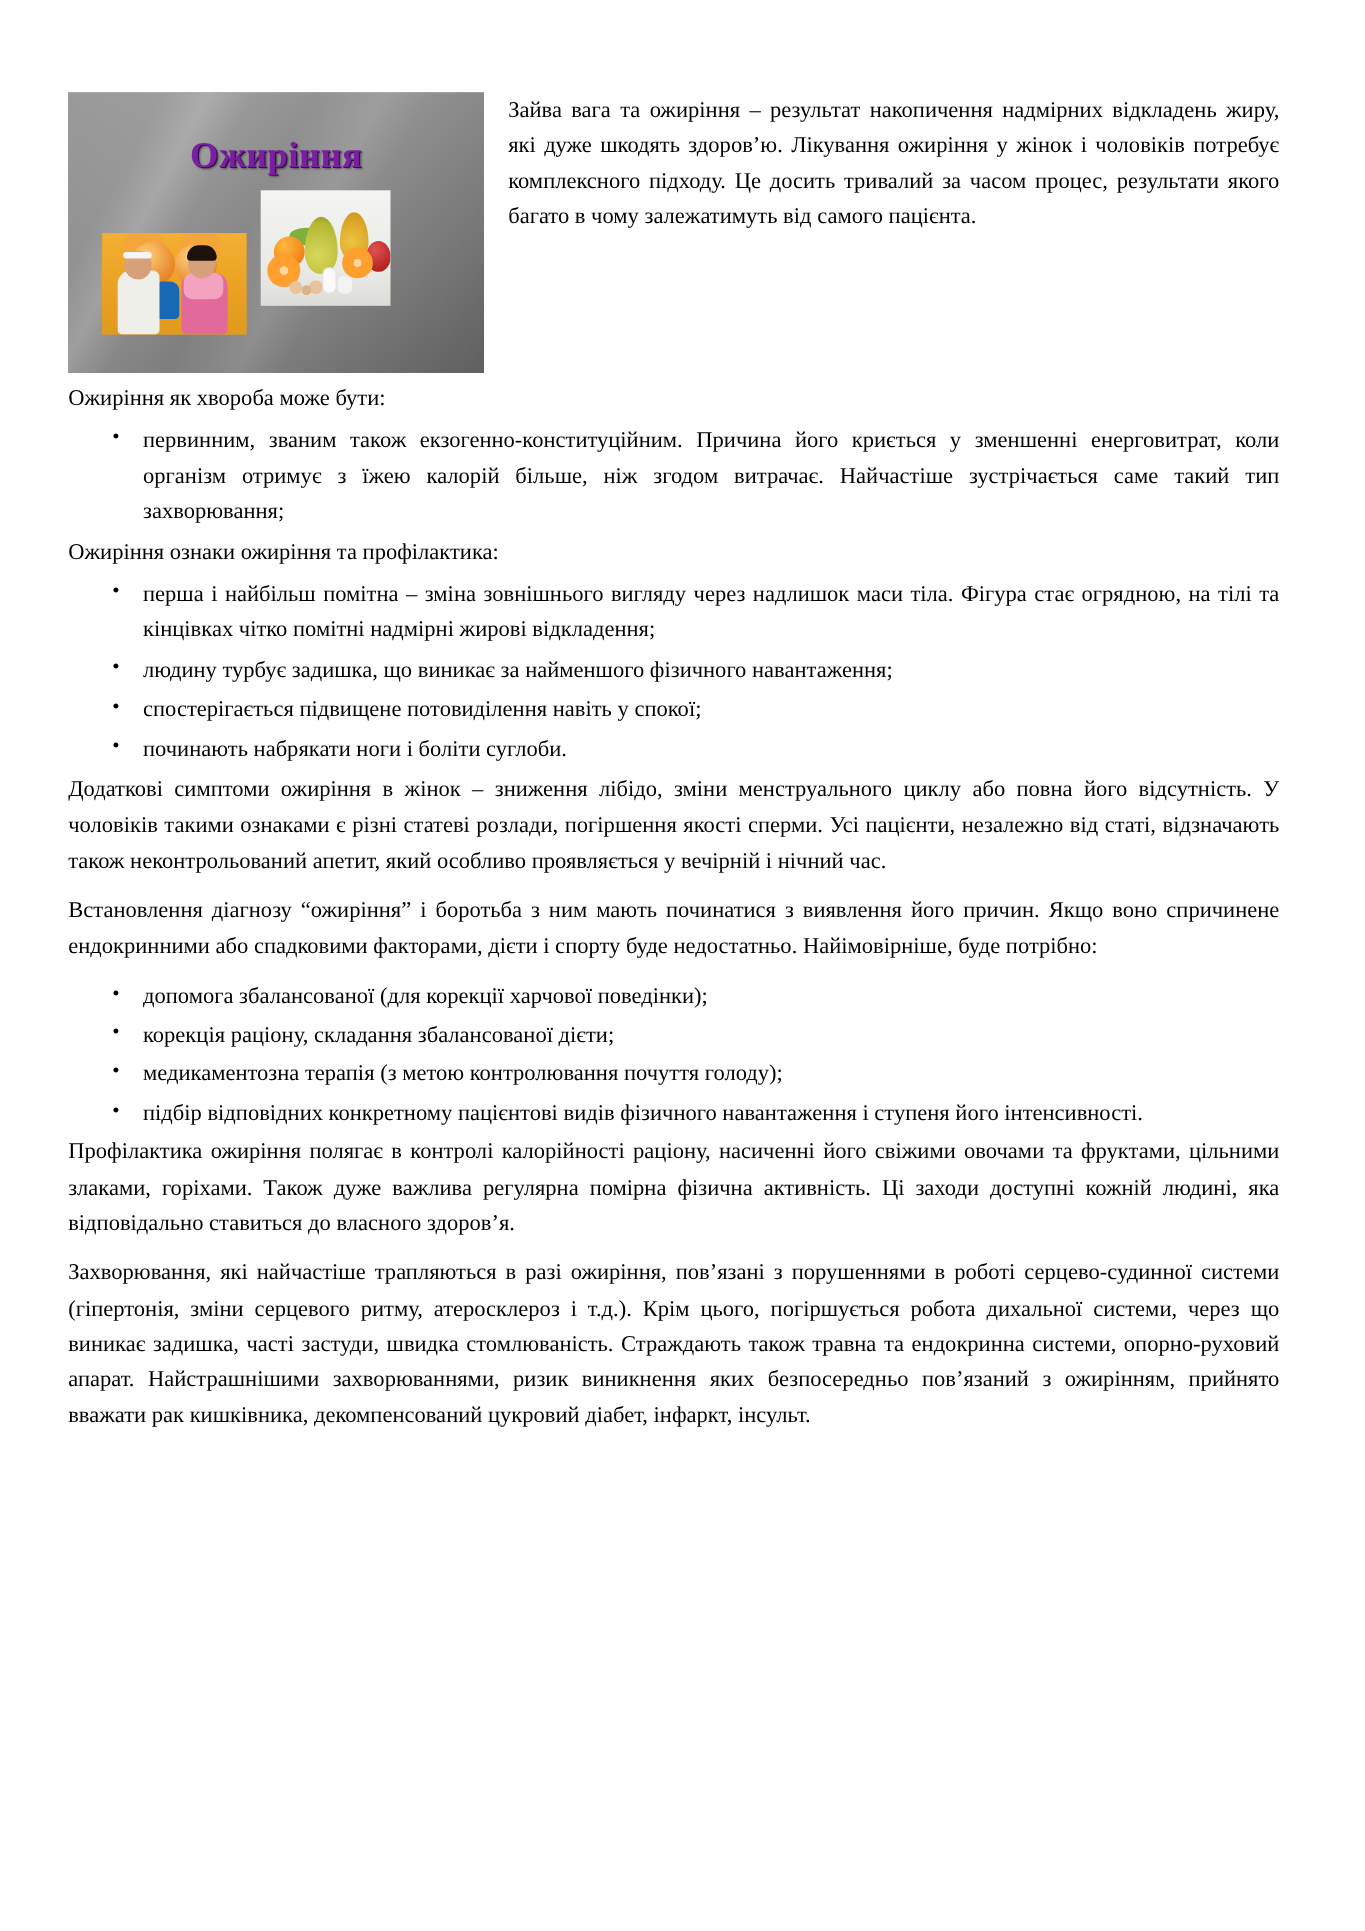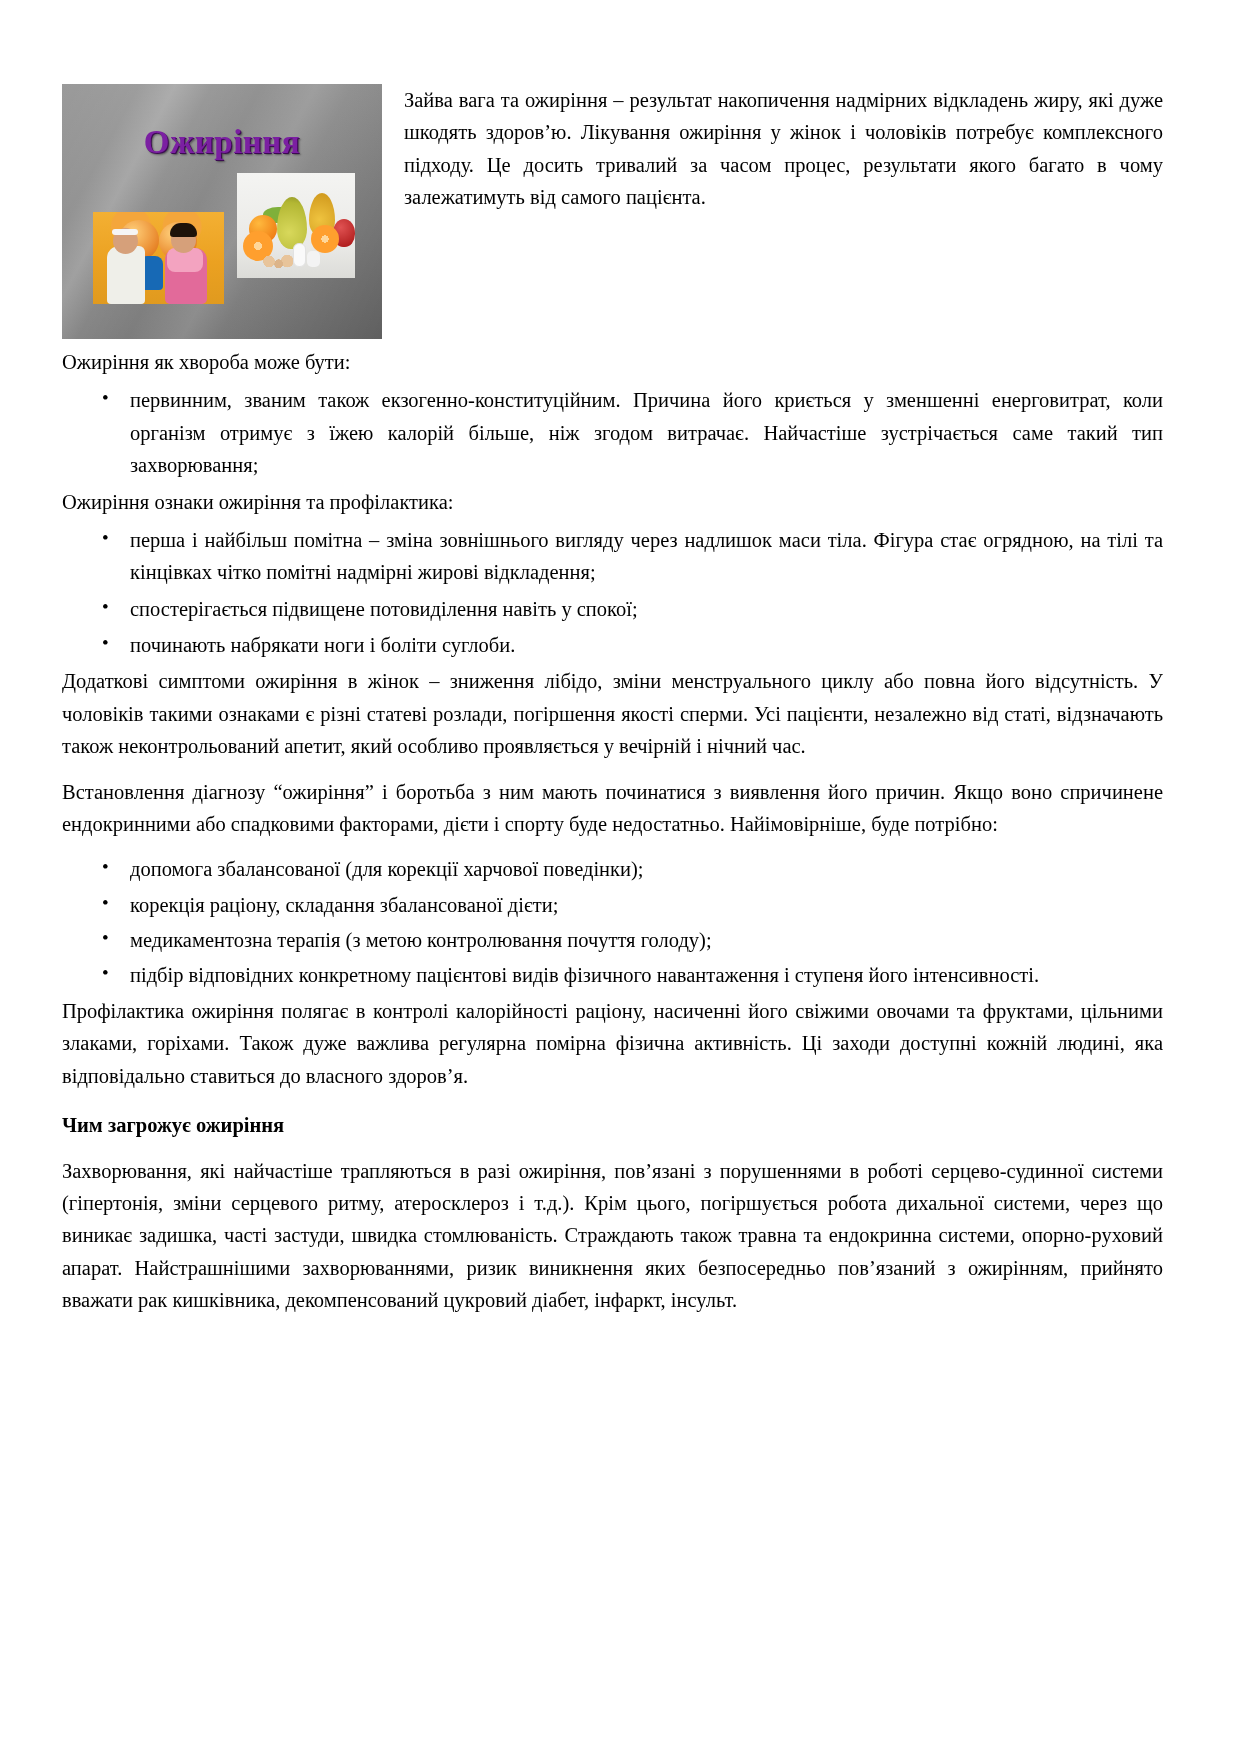--- a/index.html
+++ b/index.html
@@ -23,21 +23,21 @@
   }
 
   
   .intro-block {
     position: relative;
     min-height: 262px;
   }
 
   .slide-figure {
     float: left;
-    width: 320px;
+    width: 378px;
     height: 255px;
     margin: 0 22px 6px 0;
     position: relative;
     overflow: hidden;
     background: #8f8f8f;
     background-image:
       linear-gradient(118deg,
         rgba(255,255,255,0.00) 0%,
         rgba(255,255,255,0.06) 17%,
         rgba(255,255,255,0.22) 25%,
@@ -252,34 +252,34 @@
   <p class="lead-in">Ожиріння як хвороба може бути:</p>
 
   <ul class="doc-list">
     <li>первинним, званим також екзогенно-конституційним. Причина його криється у зменшенні енерговитрат, коли організм отримує з їжею калорій більше, ніж згодом витрачає. Найчастіше зустрічається саме такий тип захворювання;</li>
   </ul>
 
   <p class="lead-in">Ожиріння ознаки ожиріння та профілактика:</p>
 
   <ul class="doc-list">
     <li>перша і найбільш помітна – зміна зовнішнього вигляду через надлишок маси тіла. Фігура стає огрядною, на тілі та кінцівках чітко помітні надмірні жирові відкладення;</li>
+    <li>людину турбує задишка, що виникає за найменшого фізичного навантаження;</li>
     <li>спостерігається підвищене потовиділення навіть у спокої;</li>
     <li>починають набрякати ноги і боліти суглоби.</li>
   </ul>
 
   <p class="body">Додаткові симптоми ожиріння в жінок – зниження лібідо, зміни менструального циклу або повна його відсутність. У чоловіків такими ознаками є різні статеві розлади, погіршення якості сперми. Усі пацієнти, незалежно від статі, відзначають також неконтрольований апетит, який особливо проявляється у вечірній і нічний час.</p>
 
   <p class="body">Встановлення діагнозу “ожиріння” і боротьба з ним мають починатися з виявлення його причин. Якщо воно спричинене ендокринними або спадковими факторами, дієти і спорту буде недостатньо. Найімовірніше, буде потрібно:</p>
 
   <ul class="doc-list compact">
     <li>допомога збалансованої (для корекції харчової поведінки);</li>
     <li>корекція раціону, складання збалансованої дієти;</li>
     <li>медикаментозна терапія (з метою контролювання почуття голоду);</li>
     <li>підбір відповідних конкретному пацієнтові видів фізичного навантаження і ступеня його інтенсивності.</li>
   </ul>
 
   <p class="body">Профілактика ожиріння полягає в контролі калорійності раціону, насиченні його свіжими овочами та фруктами, цільними злаками, горіхами. Також дуже важлива регулярна помірна фізична активність. Ці заходи доступні кожній людині, яка відповідально ставиться до власного здоров’я.</p>
 
-  <h2 class="sub-heading">Чим загрожує ожиріння</h2>
 
   <p class="body">Захворювання, які найчастіше трапляються в разі ожиріння, пов’язані з порушеннями в роботі серцево-судинної системи (гіпертонія, зміни серцевого ритму, атеросклероз і т.д.). Крім цього, погіршується робота дихальної системи, через що виникає задишка, часті застуди, швидка стомлюваність. Страждають також травна та ендокринна системи, опорно-руховий апарат. Найстрашнішими захворюваннями, ризик виникнення яких безпосередньо пов’язаний з ожирінням, прийнято вважати рак кишківника, декомпенсований цукровий діабет, інфаркт, інсульт.</p>
 
 </div>
 
 </body></html>

